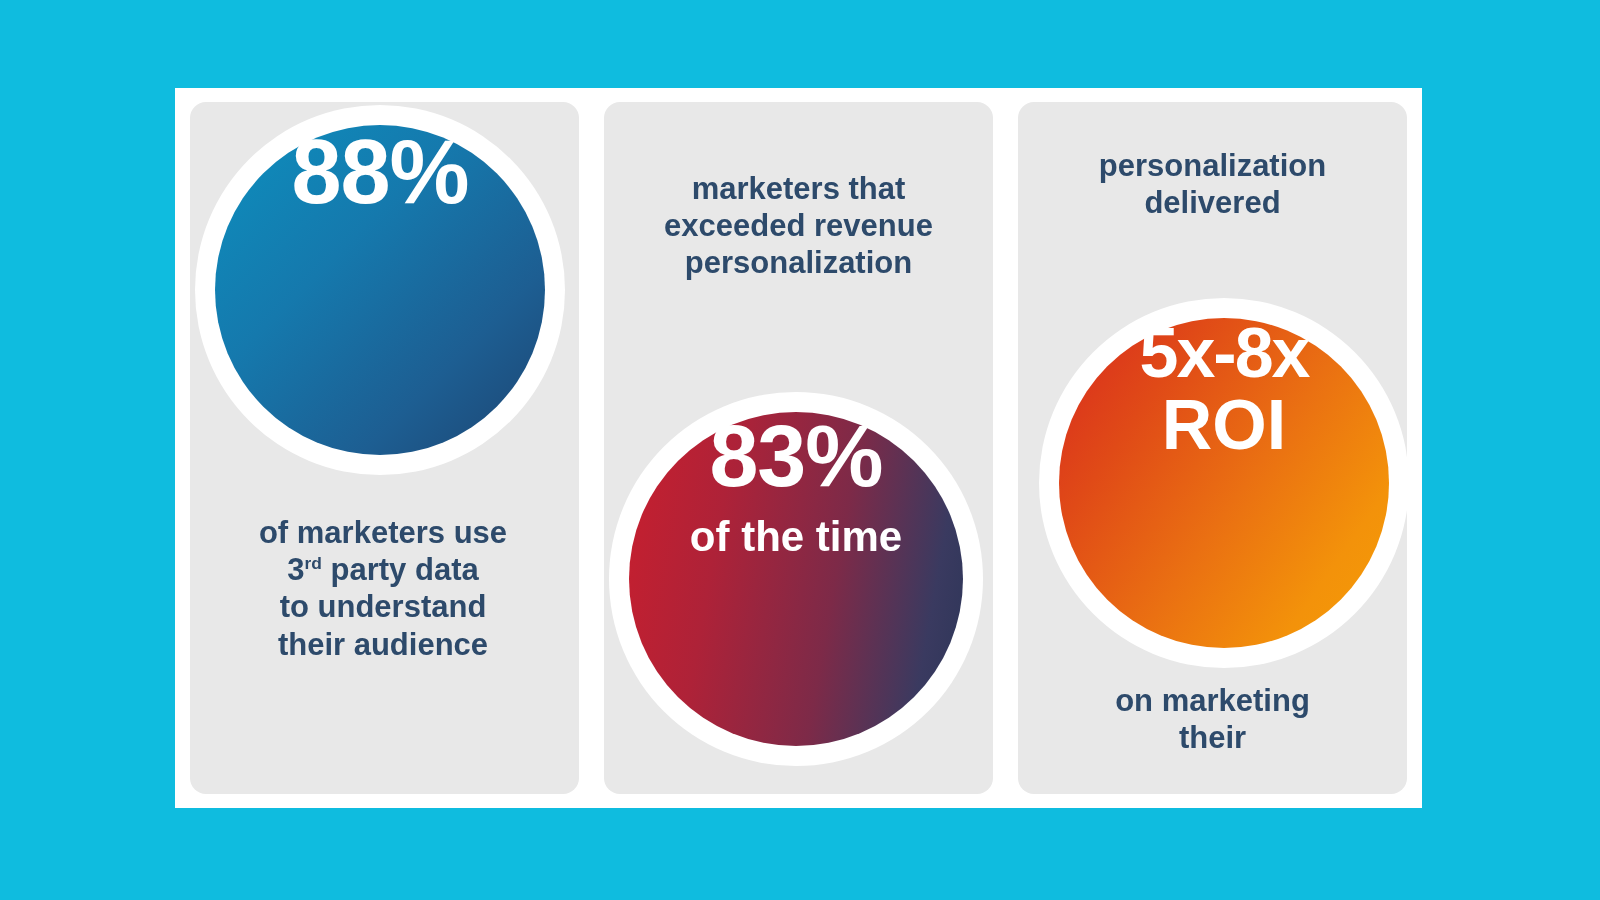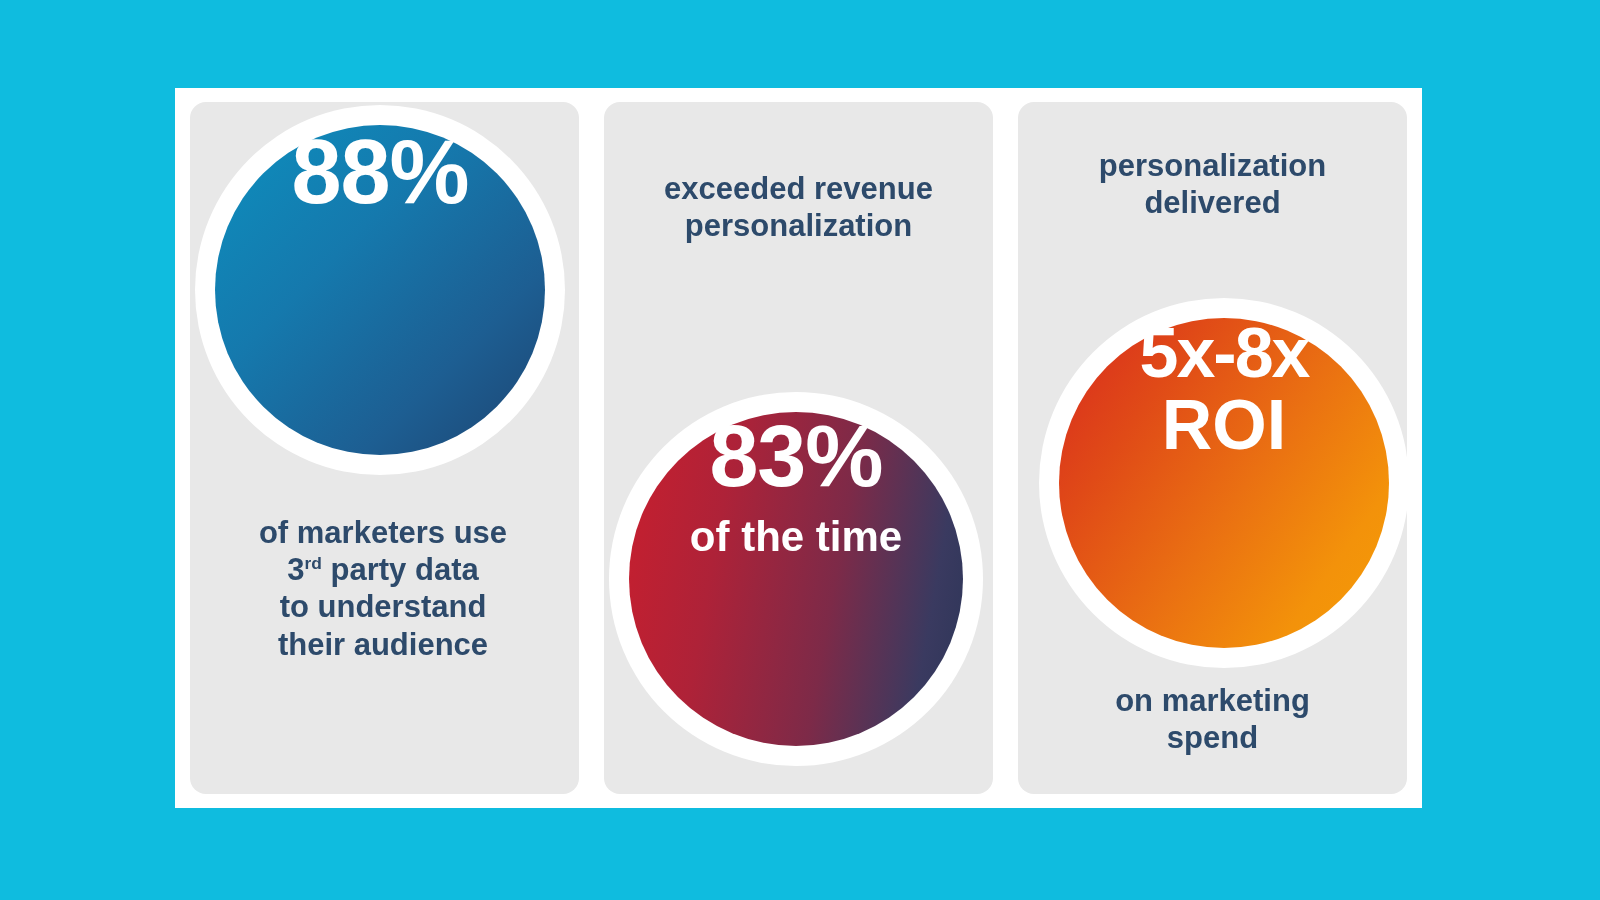--- a/index.html
+++ b/index.html
@@ -180,20 +180,21 @@
         <div><span>3</span><sup>rd</sup><span> party data</span></div>
         <div>to understand</div>
         <div>their audience</div>
       </div>
 
     </div>
 
     <div class="panel">
 
       <div class="caption cap-p2-top">
+        <div>marketers that</div>
         <div>exceeded revenue</div>
         <div>personalization</div>
       </div>
 
       <div class="circle-wrap red">
         <div class="circle red">
           <div class="stat-big-red">83%</div>
           <div class="stat-sub-red">of the time</div>
         </div>
       </div>
@@ -209,19 +210,19 @@
 
       <div class="circle-wrap orange">
         <div class="circle orange">
           <div class="stat-big-orange">5x-8x</div>
           <div class="stat-sub-orange">ROI</div>
         </div>
       </div>
 
       <div class="caption cap-p3-bottom">
         <div>on marketing</div>
-        <div>spend</div>
+        <div>their</div>
       </div>
 
     </div>
 
   </div>
 </div>
 
 </body></html>

